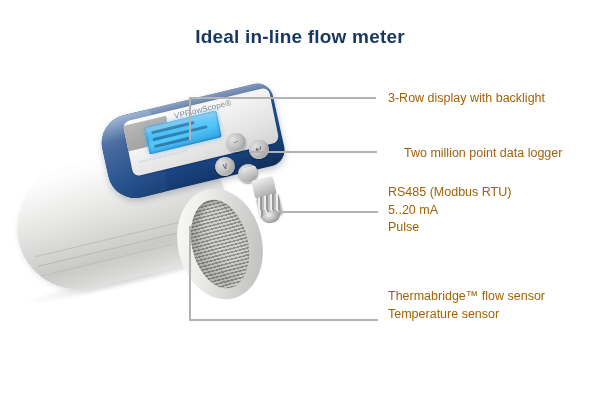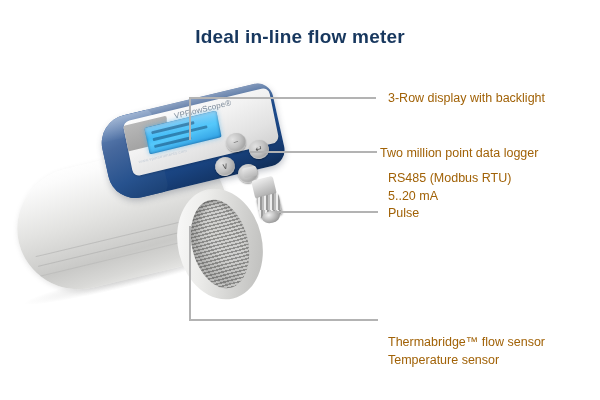--- a/index.html
+++ b/index.html
@@ -41,23 +41,23 @@
   
   .callout {
     position: absolute;
     color: #a16207;
     font-size: 12.5px;
     line-height: 17.5px;
     font-family: "Liberation Sans", sans-serif;
     white-space: nowrap;
   }
   #label-display   { left: 388px; top: 90px; }
-  #label-logger    { left: 380px; top: 145px; }
-  #label-ifaces    { left: 388px; top: 170px; }
-  #label-sensors   { left: 388px; top: 288px; margin-top: 46px; }
+  #label-logger    { left: 404px; top: 145px; }
+  #label-ifaces    { left: 388px; top: 184px; }
+  #label-sensors   { left: 388px; top: 288px; }
 
   
   #leaders {
     position: absolute;
     left: 0; top: 0;
     width: 600px; height: 400px;
     pointer-events: none;
   }
 
   

